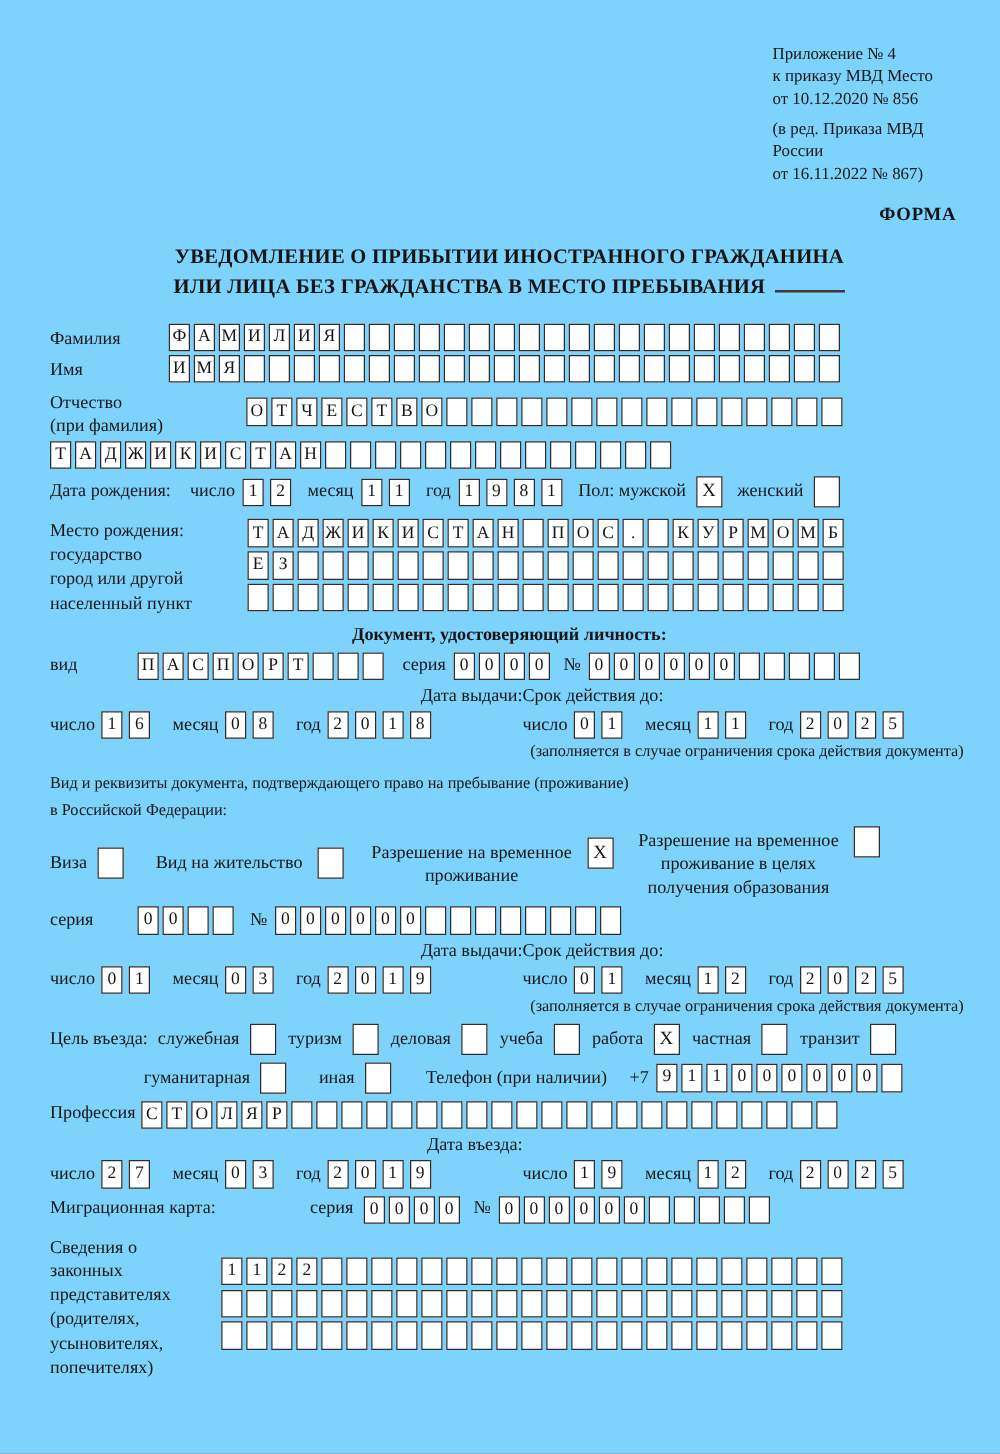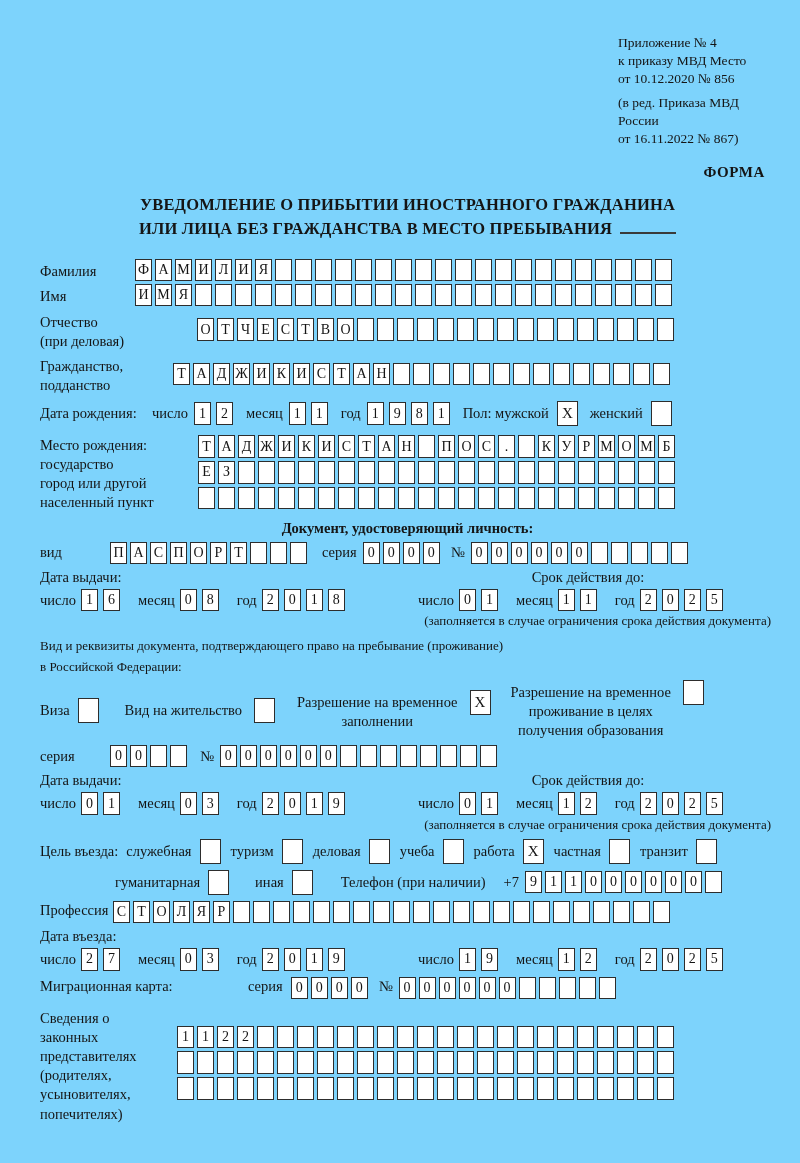--- a/index.html
+++ b/index.html
@@ -25,22 +25,22 @@
   .ml8{margin-left:8px}.ml10{margin-left:10px}.ml12{margin-left:12px}
   .ml18{margin-left:18px}.ml20{margin-left:20px}.ml22{margin-left:22px}.ml26{margin-left:26px}
   .ml28{margin-left:28px}.ml40{margin-left:40px}.ml75{margin-left:75px}
   .mr6{margin-right:6px}.mr8{margin-right:8px}
   .mt6{margin-top:6px}.mt18{margin-top:18px}
 
   .cbx .cell{width:21px;height:25px;margin-right:0;font-size:15px}
   .center-bold{text-align:center;font-weight:bold;font-size:14.5px;margin:7px 0 5px}
 
   .dhead{display:flex;font-size:14.5px;margin-top:5px}
-  .dh-left{width:378px;text-align:left}
-  .dh-right{width:340px;text-align:center}
+  .dh-left{width:378px;text-align:right}
+  .dh-right{width:340px;}
   .daterow{display:flex;align-items:center;margin:3px 0 2px}
   .dhalf{display:flex;align-items:center;width:378px;flex-shrink:0}
   .dhalf .lbl{padding-top:0;margin-right:5px}
   .dhalf .cells{margin-right:13px}
   .dgap .cell{margin-right:5px}
   .note{font-size:13px;text-align:right;margin:1px 4px 6px 0}
   .intro{font-size:13px;line-height:1.62;margin-top:4px}
 
   .pg{display:flex;align-items:flex-start}
   .plbl{font-size:14.5px;line-height:1.3;padding-top:3px;text-align:center}
@@ -133,21 +133,21 @@
         <span class="cell"></span>
         <span class="cell"></span>
         <span class="cell"></span>
         <span class="cell"></span>
       </div>
   </div>
 
   <div class="row">
     <div class="lbl w157">
       <div>Отчество</div>
-      <div>(при деловая)</div>
+      <div>(при фамилия)</div>
     </div>
     <div class="cells">
         <span class="cell">О</span>
         <span class="cell">Т</span>
         <span class="cell">Ч</span>
         <span class="cell">Е</span>
         <span class="cell">С</span>
         <span class="cell">Т</span>
         <span class="cell">В</span>
         <span class="cell">О</span>
@@ -164,24 +164,20 @@
         <span class="cell"></span>
         <span class="cell"></span>
         <span class="cell"></span>
         <span class="cell"></span>
         <span class="cell"></span>
         <span class="cell"></span>
       </div>
   </div>
 
   <div class="row">
-    <div class="lbl w133">
-      <div>Гражданство,</div>
-      <div>подданство</div>
-    </div>
     <div class="cells">
         <span class="cell">Т</span>
         <span class="cell">А</span>
         <span class="cell">Д</span>
         <span class="cell">Ж</span>
         <span class="cell">И</span>
         <span class="cell">К</span>
         <span class="cell">И</span>
         <span class="cell">С</span>
         <span class="cell">Т</span>
@@ -422,21 +418,21 @@
     </div>
     <div class="pg ml26">
       <span class="plbl">Вид на жительство</span>
       <div class="cells cbx ml12">
           <span class="cell"></span>
         </div>
     </div>
     <div class="pg ml22">
       <div class="plbl">
         <div>Разрешение на временное</div>
-        <div>заполнении</div>
+        <div>проживание</div>
       </div>
       <div class="cells cbx ml12">
           <span class="cell">X</span>
         </div>
     </div>
     <div class="pg ml20">
       <div class="plbl">
         <div>Разрешение на временное</div>
         <div>проживание в целях</div>
         <div>получения образования</div>

